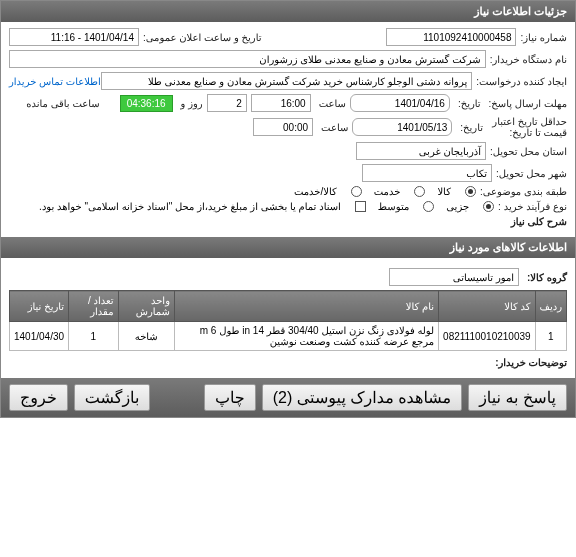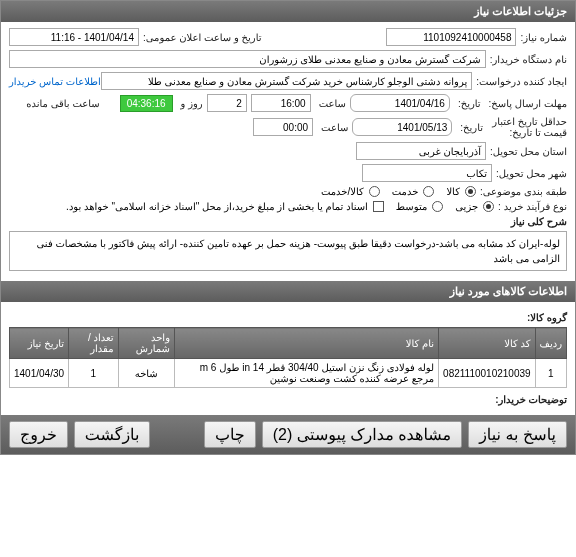--- a/index.html
+++ b/index.html
@@ -11,21 +11,21 @@
 .label { font-size: 10px; color: #222; white-space: nowrap; padding-left: 4px; }
 .field { border: 1px solid #aaa; background: #fff; padding: 2px 4px; font-size: 10px; min-height: 18px; display: inline-flex; align-items: center; }
 .w-130 { width: 130px; }
 .w-100 { width: 100px; border-radius: 6px; }
 .w-60 { width: 60px; }
 .w-40 { width: 40px; }
 .w-wide { flex: 1; min-width: 200px; }
 .green-time { background: #3ec93e; color: #fff; border: 1px solid #2a9d2a; padding: 2px 6px; font-size: 10px; margin-left: 16px; }
 .link-blue { color: #0066cc; font-size: 10px; cursor: pointer; }
 .radio-group { display: flex; gap: 12px; align-items: center; }
-.radio-item { display: flex; align-items: center; gap: 5px; font-size: 10px; }
+.radio-item { display: flex; align-items: center; gap: 14px; font-size: 10px; }
 .radio-circle { width: 11px; height: 11px; border: 1px solid #555; border-radius: 50%; display: inline-flex; align-items: center; justify-content: center; }
 .radio-circle.checked::after { content: ''; width: 5px; height: 5px; background: #333; border-radius: 50%; }
 .checkbox { width: 11px; height: 11px; border: 1px solid #555; display: inline-block; }
 .desc-box { border: 1px solid #aaa; background: #fff; padding: 4px 6px; font-size: 10px; line-height: 1.5; margin: 4px 0; }
 table { width: 100%; border-collapse: collapse; font-size: 10px; margin-top: 4px; }
 th { background: linear-gradient(to bottom, #888, #666); color: #fff; padding: 4px; border: 1px solid #555; font-weight: normal; text-align: right; }
 td { border: 1px solid #bbb; padding: 3px 4px; text-align: center; }
 .footer-bar { background: linear-gradient(to bottom, #7a7a7a, #5c5c5c); padding: 6px 8px; display: flex; gap: 6px; }
 .btn { background: linear-gradient(to bottom, #f5f5f5, #ddd); border: 1px solid #999; padding: 3px 10px; font-size: 16px; cursor: pointer; border-radius: 2px; font-family: inherit; }
 .spacer { flex: 1; }
@@ -123,28 +123,28 @@
         <span class="radio-item">
           <span class="checkbox"></span>
           <span>اسناد تمام یا بخشی از مبلغ خرید،از محل "اسناد خزانه اسلامی" خواهد بود.</span>
         </span>
       </div>
     </div>
 
     <div class="row">
       <span class="label" style="font-weight:bold">شرح کلی نیاز</span>
     </div>
-    <div class="desc-box">لوله-ایران کد مشابه می باشد-درخواست دقیقا طبق پیوست- هزینه حمل بر عهده تامین کننده- ارائه پیش فاکتور با مشخصات فنی الزامی می باشد</div>
   </div>
 
   <div class="section-header">اطلاعات کالاهای مورد نیاز</div>
 
   <div class="form-area">
     <div class="group-row">
       <span class="label" style="font-weight:bold">گروه کالا:</span>
+      <span class="field w-130">امور تاسیساتی</span>
     </div>
 
     <table>
       <thead>
         <tr>
           <th>ردیف</th>
           <th>کد کالا</th>
           <th>نام کالا</th>
           <th>واحد شمارش</th>
           <th>تعداد / مقدار</th>

